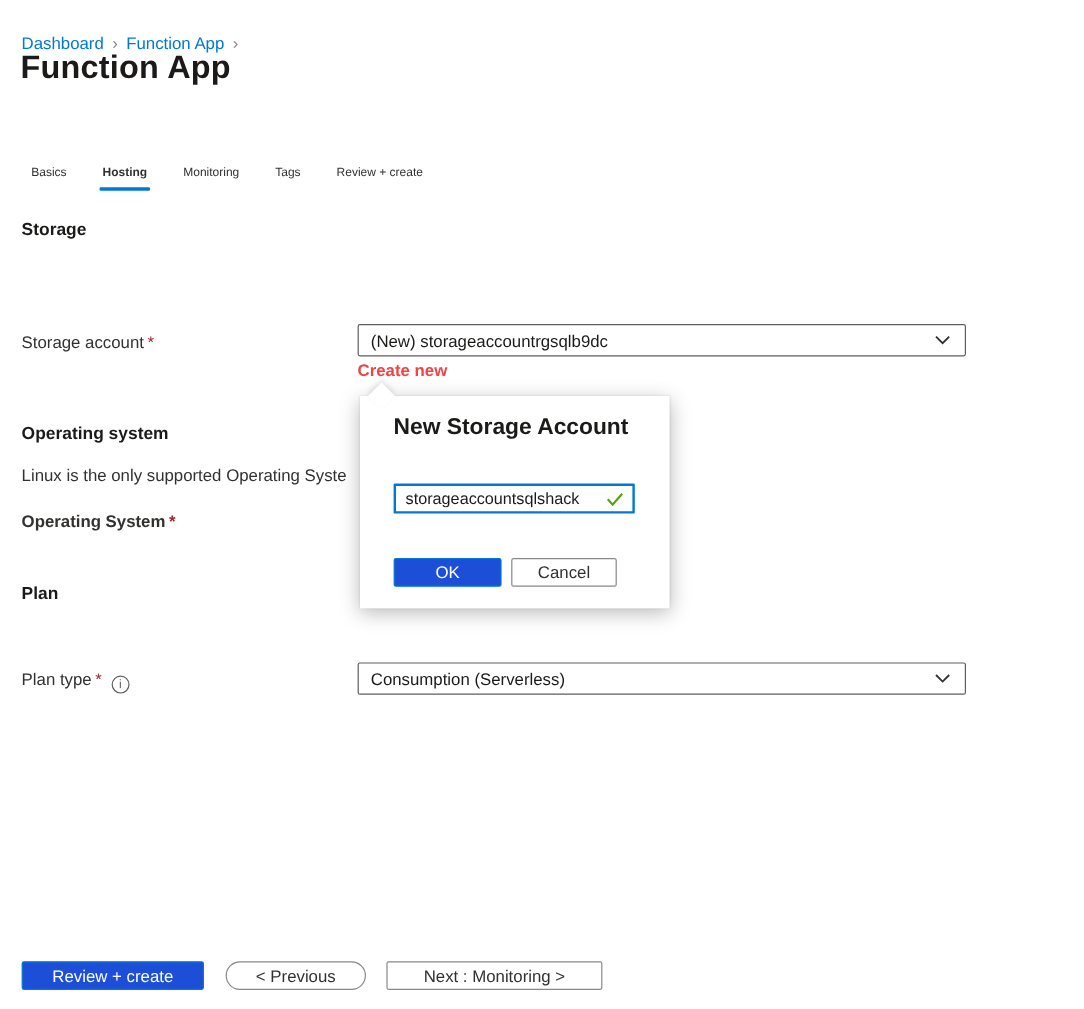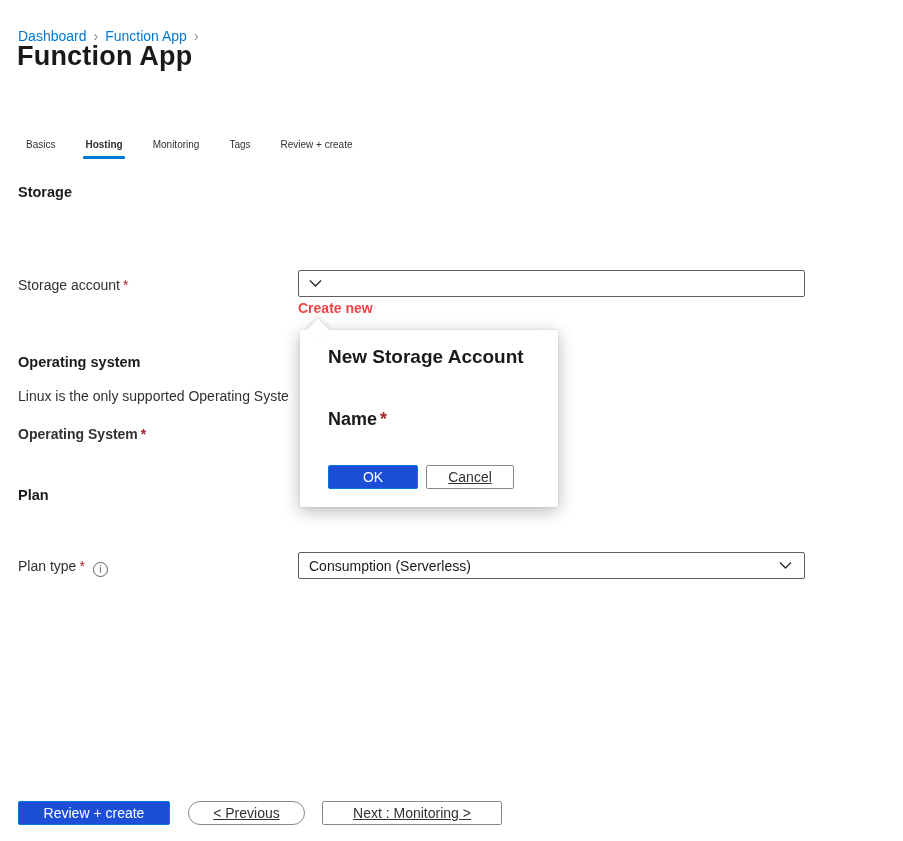--- a/index.html
+++ b/index.html
@@ -98,21 +98,21 @@
     font: 13.5px "Liberation Sans", sans-serif; color: #1b1a19;
     padding: 0 4px 0 8px; background: transparent;
   }
   .check-icon { margin-right: 7px; display: flex; }
   .btn {
     font: 14px "Liberation Sans", sans-serif; cursor: pointer;
     display: inline-flex; align-items: center; justify-content: center;
     border-radius: 2px;
   }
   .btn-primary { background: #1d4ed8; border: 1px solid #0078d4; color: #fff; font-weight: 400; }
-  .btn-standard { background: #fff; border: 1px solid #8a8886; color: #323130; text-decoration: underline; }
+  .btn-standard { background: #fff; border: 1px solid #8a8886; color: #323130; }
   .dialog-ok { position: absolute; left: 28px; top: 135px; width: 90px; height: 24px; }
   .dialog-cancel { position: absolute; left: 126px; top: 135px; width: 88px; height: 24px; }
   
   .footer-review { position: absolute; left: 18px; top: 801px; width: 152px; height: 24px; }
   .footer-prev { position: absolute; left: 188px; top: 801px; width: 117px; height: 24px; border-radius: 12px; }
   .footer-next { position: absolute; left: 322px; top: 801px; width: 180px; height: 24px; }
 </style>
 </head>
 <body>
 
@@ -135,20 +135,21 @@
     <button class="tab">Review + create</button>
   </div>
 
   <div class="section-heading" style="top:184px">Storage</div>
 
   <div class="field-label" style="top:277px">
     <span>Storage account</span><span class="required">*</span>
   </div>
 
   <div class="combo" style="top:270px">
+    <span>(New) storageaccountrgsqlb9dc</span>
     <span style="display:flex">
       <svg width="13" height="9" viewBox="0 0 13 9">
           <path d="M1 1.5l5.5 5.5L12 1.5" fill="none" stroke="#323130" stroke-width="1.5"></path>
         </svg>
     </span>
   </div>
 
   <a class="link create-new">Create new</a>
 
   <div class="section-heading" style="top:354px">Operating system</div>
@@ -171,20 +172,28 @@
         </svg>
     </span>
   </div>
 
   <div class="dialog">
     <div class="dialog-arrow"></div>
     <div class="dialog-title">New Storage Account</div>
     <div class="dialog-name-label">
       <span>Name</span><span class="required">*</span>
     </div>
+    <div class="dialog-input-wrap">
+      <input type="text" value="storageaccountsqlshack" style="">
+      <span class="check-icon">
+        <svg width="15" height="12" viewBox="0 0 15 12">
+            <path d="M1.5 6l4 4.5L13.5 1.5" fill="none" stroke="#57a300" stroke-width="1.8"></path>
+          </svg>
+      </span>
+    </div>
     <button class="btn btn-primary dialog-ok">OK</button>
     <button class="btn btn-standard dialog-cancel">Cancel</button>
   </div>
 
   <button class="btn btn-primary footer-review">Review + create</button>
   <button class="btn btn-standard footer-prev">&lt; Previous</button>
   <button class="btn btn-standard footer-next">Next : Monitoring &gt;</button>
 
 </div>
 

